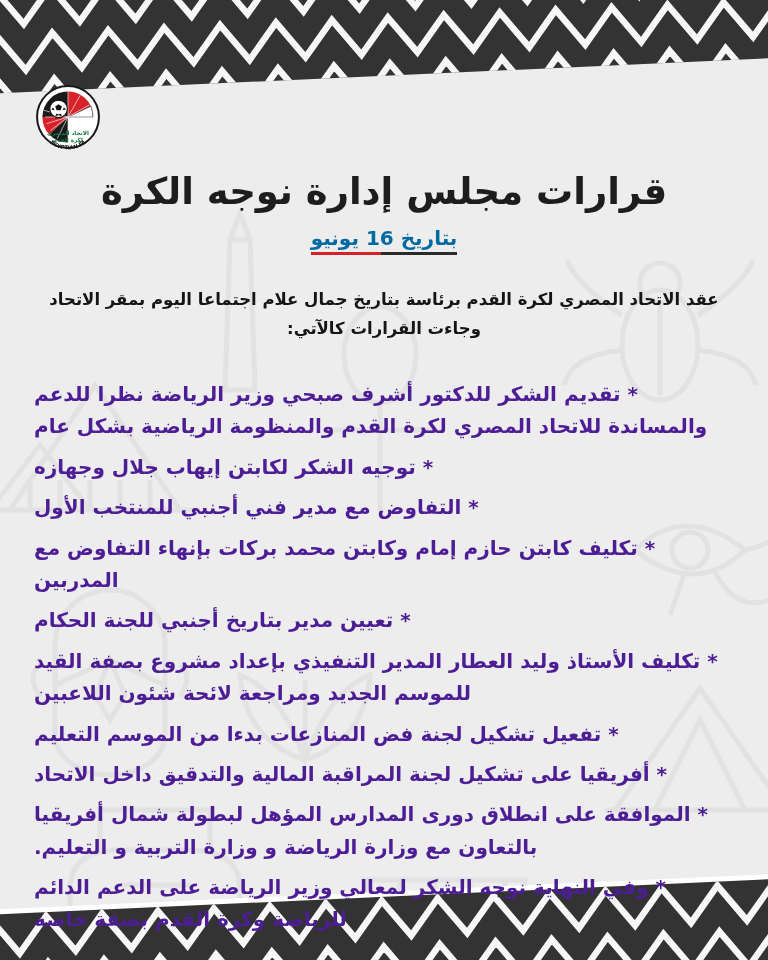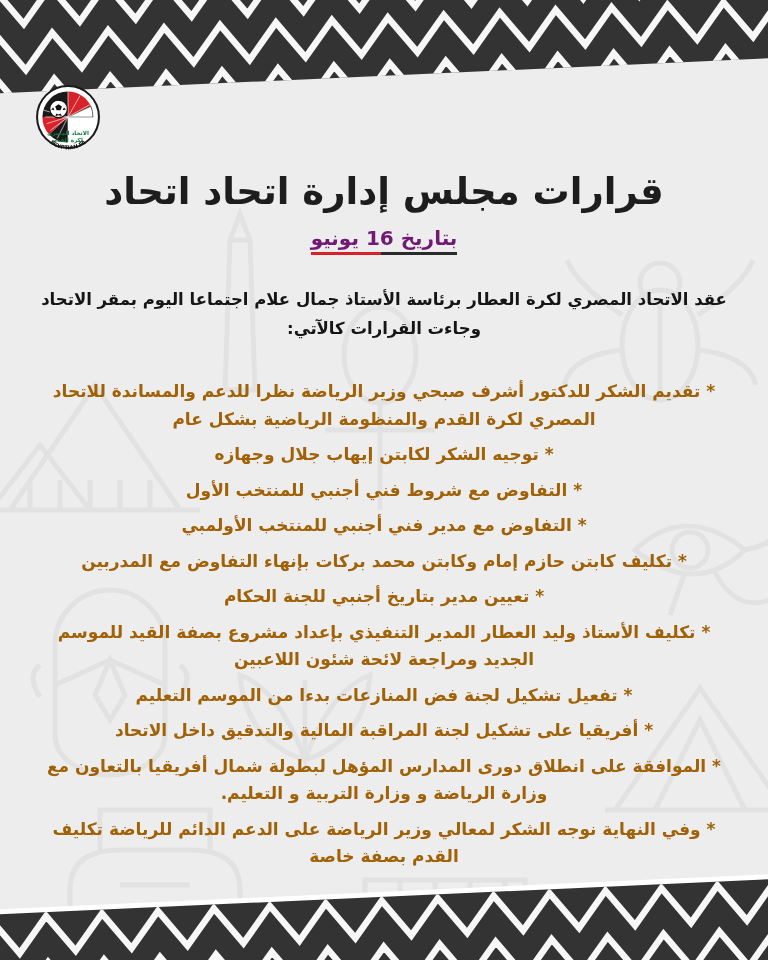--- a/index.html
+++ b/index.html
@@ -137,21 +137,21 @@
     top: 226px;
     left: 0;
     right: 0;
     text-align: center;
   }
   .subtitle {
     display: inline-block;
     position: relative;
     font-size: 20px;
     font-weight: bold;
-    color: #701a75;
+    color: #0369a1;
     padding-bottom: 5px;
   }
   .ul-dark, .ul-red {
     position: absolute;
     bottom: 0;
     height: 3px;
   }
   .ul-dark {
     right: 0;
     width: 52%;
@@ -178,24 +178,24 @@
   .bullets {
     position: absolute;
     top: 378px;
     left: 30px;
     right: 30px;
     margin: 0;
     padding: 0;
     list-style: none;
   }
   .bullet {
-    text-align: center;
-    font-size: 17px;
+    text-align: left;
+    font-size: 20px;
     font-weight: bold;
-    color: #a16207;
+    color: #4c1d95;
     line-height: 1.62;
     margin-bottom: 8px;
     padding: 0 4px;
   }
 </style>
 </head>
 <body>
 
 <div id="page">
 
@@ -324,40 +324,39 @@
         </g>
         <text x="50" y="79" text-anchor="middle" font-family="'DejaVu Sans', sans-serif" font-size="8.5" font-weight="bold" fill="#0f7a3d">الاتحاد المصرى</text>
         <text x="50" y="89" text-anchor="middle" font-family="'DejaVu Sans', sans-serif" font-size="8.5" font-weight="bold" fill="#0f7a3d">لكرة القدم</text>
         <path id="arcTxt" d="M18 84 a36 30 0 0 0 64 0" fill="none"></path>
         <text font-family="'DejaVu Sans', sans-serif" font-size="8" font-weight="bold" fill="#111111">
           <textPath href="#arcTxt" startOffset="50%" text-anchor="middle">EGYPTIAN FA</textPath>
         </text>
       </svg>
     </div>
 
-    <div class="title">قرارات مجلس إدارة اتحاد اتحاد</div>
+    <div class="title">قرارات مجلس إدارة نوجه الكرة</div>
 
     <div class="subtitle-wrap">
       <span class="subtitle">
         <span>بتاريخ 16 يونيو</span>
         <span class="ul-dark"></span>
         <span class="ul-red"></span>
       </span>
     </div>
 
-    <div class="intro">عقد الاتحاد المصري لكرة العطار برئاسة الأستاذ جمال علام اجتماعا اليوم بمقر الاتحاد  وجاءت القرارات كالآتي:</div>
+    <div class="intro">عقد الاتحاد المصري لكرة القدم برئاسة بتاريخ جمال علام اجتماعا اليوم بمقر الاتحاد  وجاءت القرارات كالآتي:</div>
 
     <ul class="bullets">
       <li class="bullet">* تقديم الشكر للدكتور أشرف صبحي وزير الرياضة نظرا للدعم والمساندة للاتحاد المصري لكرة القدم والمنظومة الرياضية بشكل عام</li>
       <li class="bullet">* توجيه الشكر لكابتن إيهاب جلال وجهازه</li>
-      <li class="bullet">* التفاوض مع شروط فني أجنبي للمنتخب الأول</li>
-      <li class="bullet">* التفاوض مع مدير فني أجنبي للمنتخب الأولمبي</li>
+      <li class="bullet">* التفاوض مع مدير فني أجنبي للمنتخب الأول</li>
       <li class="bullet">* تكليف كابتن حازم إمام وكابتن محمد بركات بإنهاء التفاوض مع المدربين</li>
       <li class="bullet">* تعيين مدير بتاريخ أجنبي للجنة الحكام</li>
       <li class="bullet">* تكليف الأستاذ وليد العطار المدير التنفيذي بإعداد مشروع بصفة القيد للموسم الجديد ومراجعة لائحة شئون اللاعبين</li>
       <li class="bullet">* تفعيل تشكيل لجنة فض المنازعات بدءا من الموسم التعليم</li>
       <li class="bullet">* أفريقيا على تشكيل لجنة المراقبة المالية والتدقيق داخل الاتحاد</li>
       <li class="bullet">* الموافقة على انطلاق دورى المدارس المؤهل لبطولة شمال أفريقيا بالتعاون مع وزارة الرياضة و وزارة التربية و التعليم.</li>
-      <li class="bullet">* وفي النهاية نوجه الشكر لمعالي وزير الرياضة على الدعم الدائم للرياضة تكليف القدم بصفة خاصة</li>
+      <li class="bullet">* وفي النهاية نوجه الشكر لمعالي وزير الرياضة على الدعم الدائم للرياضة وكرة القدم بصفة خاصة</li>
     </ul>
 
   </div>
 </div>
 
 </body></html>

